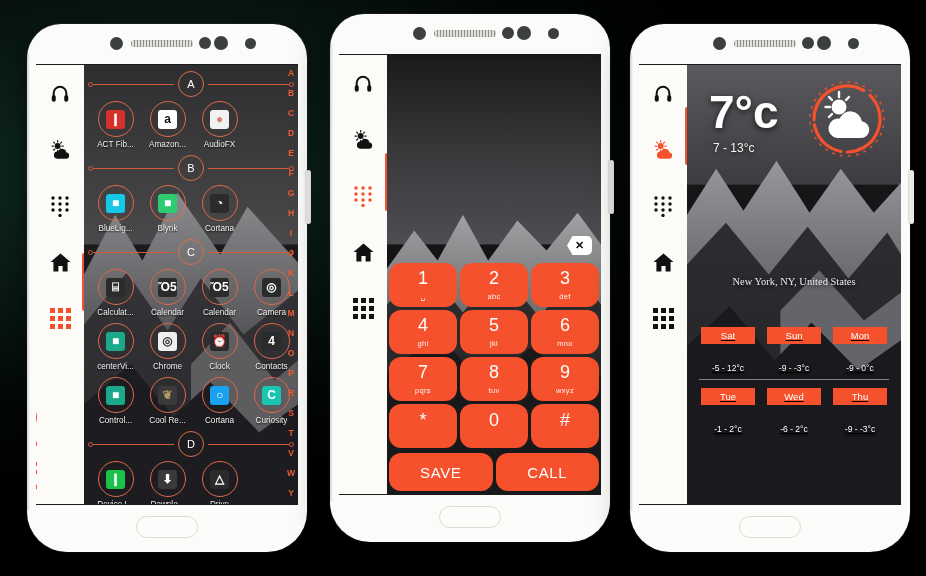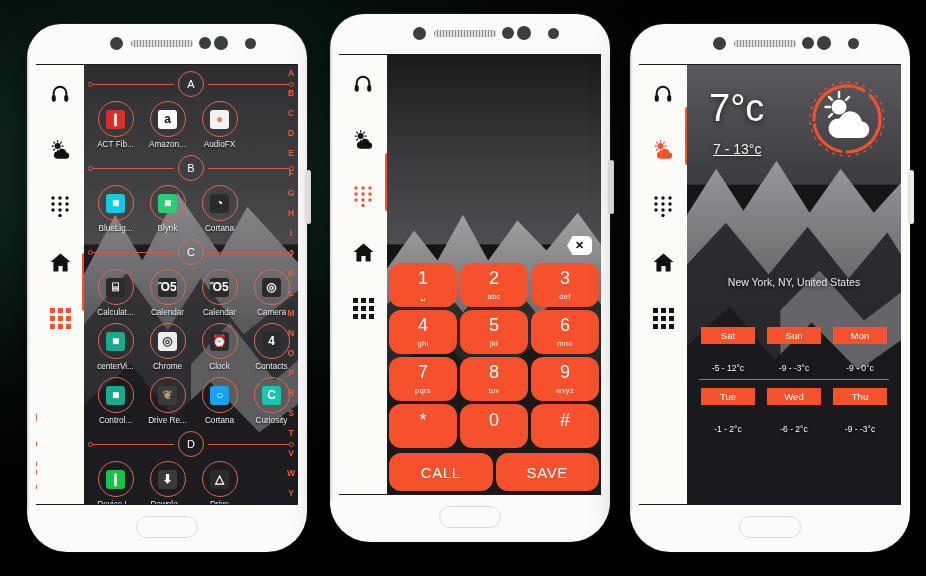--- a/index.html
+++ b/index.html
@@ -155,41 +155,41 @@
   .act {
     flex: 1; height: 38px; background: #f4512c; border-radius: 12px;
     color: #fff; font-size: 15px; letter-spacing: .6px;
     display: flex; align-items: center; justify-content: center;
   }
 
   
   .w-wrap { position: absolute; inset: 0; }
   .w-temp {
     position: absolute; left: 22px; top: 24px; color: #fff;
-    font-size: 38px; font-weight: 400; line-height: 1;
+    font-size: 46px; font-weight: 700; line-height: 1;
     text-shadow: 0 2px 6px rgba(0,0,0,.7);
   }
   .w-range {
     position: absolute; left: 26px; top: 76px; color: #f2f2f2;
-    font-size: 14px; text-shadow: 0 1px 4px rgba(0,0,0,.8); text-decoration: underline;
+    font-size: 12px; text-shadow: 0 1px 4px rgba(0,0,0,.8);
   }
   .w-badge {
     position: absolute; right: 14px; top: 14px; width: 80px; height: 80px;
   }
   .w-cond {
     position: absolute; left: 0; right: 0; top: 185px; text-align: center;
     color: #fff; font-size: 15px; text-shadow: 0 1px 4px rgba(0,0,0,.85);
   }
   .w-loc {
     position: absolute; left: 0; right: 0; top: 211px; text-align: center;
-    color: #ececec; font-size: 10.5px; text-shadow: 0 1px 4px rgba(0,0,0,.85);
+    color: #ececec; font-size: 10.5px; text-shadow: 0 1px 4px rgba(0,0,0,.85); font-family: Liberation Serif, serif;
   }
   .w-grid { position: absolute; left: 8px; right: 8px; top: 262px; }
   .w-rowline { height: 1px; background: rgba(255,255,255,.45); margin: 6px 4px 8px 4px; }
-  .w-row { display: flex; }
+  .w-row { display: flex; text-decoration: underline; }
   .w-cell { flex: 1; display: flex; flex-direction: column; align-items: center; }
   .w-day {
     width: 54px; height: 17px; background: #f4512c; color: #fff;
     font-size: 9.5px; display: flex; align-items: center; justify-content: center;
   }
   .w-deg {
     font-size: 8.5px; color: #fff; margin-top: 19px;
     text-shadow: 0 1px 3px rgba(0,0,0,.9);
   }
 </style>
@@ -419,21 +419,21 @@
               <div class="app">
                 <div class="app-ring">
                   <div class="app-glyph" style="background: rgb(26, 169, 138); color: rgb(255, 255, 255);">■</div>
                 </div>
                 <div class="app-name">Control...</div>
               </div>
               <div class="app">
                 <div class="app-ring">
                   <div class="app-glyph" style="background: rgb(58, 58, 58); color: rgb(185, 155, 106);">❦</div>
                 </div>
-                <div class="app-name">Drive Re...</div>
+                <div class="app-name">Cool Re...</div>
               </div>
               <div class="app">
                 <div class="app-ring">
                   <div class="app-glyph" style="background: rgb(26, 162, 242); color: rgb(255, 255, 255);">○</div>
                 </div>
                 <div class="app-name">Cortana</div>
               </div>
               <div class="app">
                 <div class="app-ring">
                   <div class="app-glyph" style="background: rgb(24, 197, 176); color: rgb(255, 255, 255);">C</div>
@@ -658,22 +658,22 @@
                   <span class="num">0</span>
                   <span class="sub"></span>
                 </div>
                 <div class="key">
                   <span class="num">#</span>
                   <span class="sub"></span>
                 </div>
               </div>
             </div>
           <div class="action-row">
+              <div class="act">SAVE</div>
               <div class="act">CALL</div>
-              <div class="act">SAVE</div>
             </div>
         </div>
       </div>
     </div>
     <div class="homebtn"></div>
   </div>
 
   <div class="phone" style="left:630px; top:24px; width:280px; height:528px;">
     <div class="sidebtn" style="top:146px;"></div>
     <div class="bezel-top">

